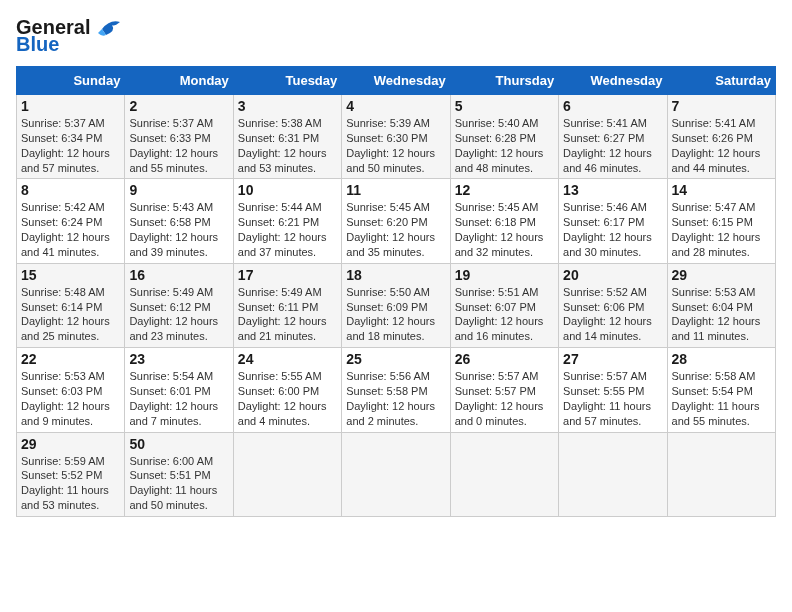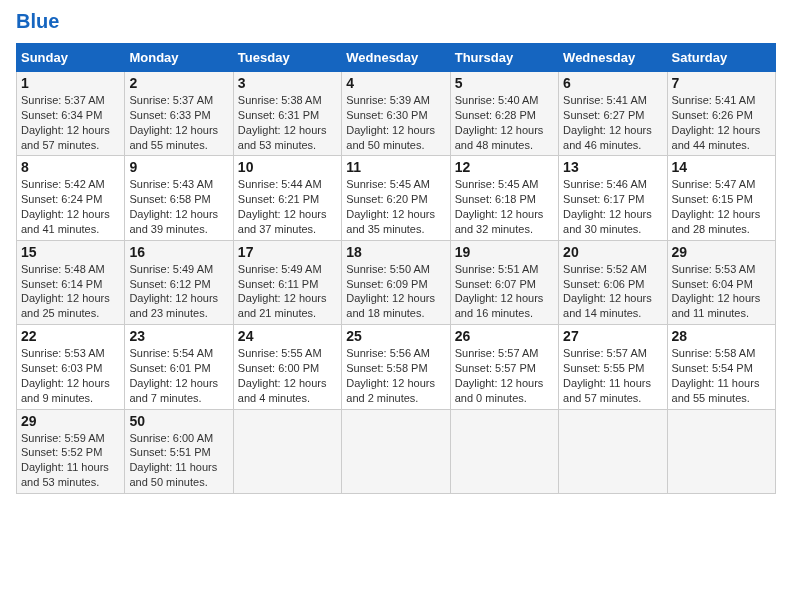--- a/index.html
+++ b/index.html
@@ -35,21 +35,21 @@
     }
     table {
       width: 100%;
       border-collapse: collapse;
       font-size: 11px;
     }
     thead tr th {
       background-color: #1565c0;
       color: #fff;
       padding: 6px 4px;
-      text-align: left;
+      text-align: right;
       font-size: 13px;
       font-weight: bold;
       border: 1px solid #1565c0;
     }
     tbody tr td {
       border: 1px solid #ccc;
       vertical-align: top;
       padding: 3px 4px;
       min-height: 70px;
       width: 14.28%;
@@ -74,20 +74,27 @@
     }
     .empty-cell {
       background-color: #f5f5f5;
     }
   </style>
 </head>
 <body>
 
 <div class="header-area">
   <div class="logo">
+    <div style="display:flex;align-items:center;">
+      <span style="font-size:20px;font-weight:bold;color:#1a1a1a;">General</span>
+      <svg width="30" height="22" viewBox="0 0 30 22" style="margin-left:2px;">
+        <path d="M10,12 Q18,2 28,5 Q22,10 20,8 Q24,14 14,18 Z" fill="#1565c0"></path>
+        <path d="M14,18 Q10,20 6,16 Q8,14 10,12 Z" fill="#42a5f5"></path>
+      </svg>
+    </div>
     <span style="font-size:20px;font-weight:bold;color:#1565c0;margin-top:-6px;">Blue</span>
   </div>
 </div>
 
 <table>
   <thead>
     <tr>
       <th>Sunday</th>
       <th>Monday</th>
       <th>Tuesday</th>

